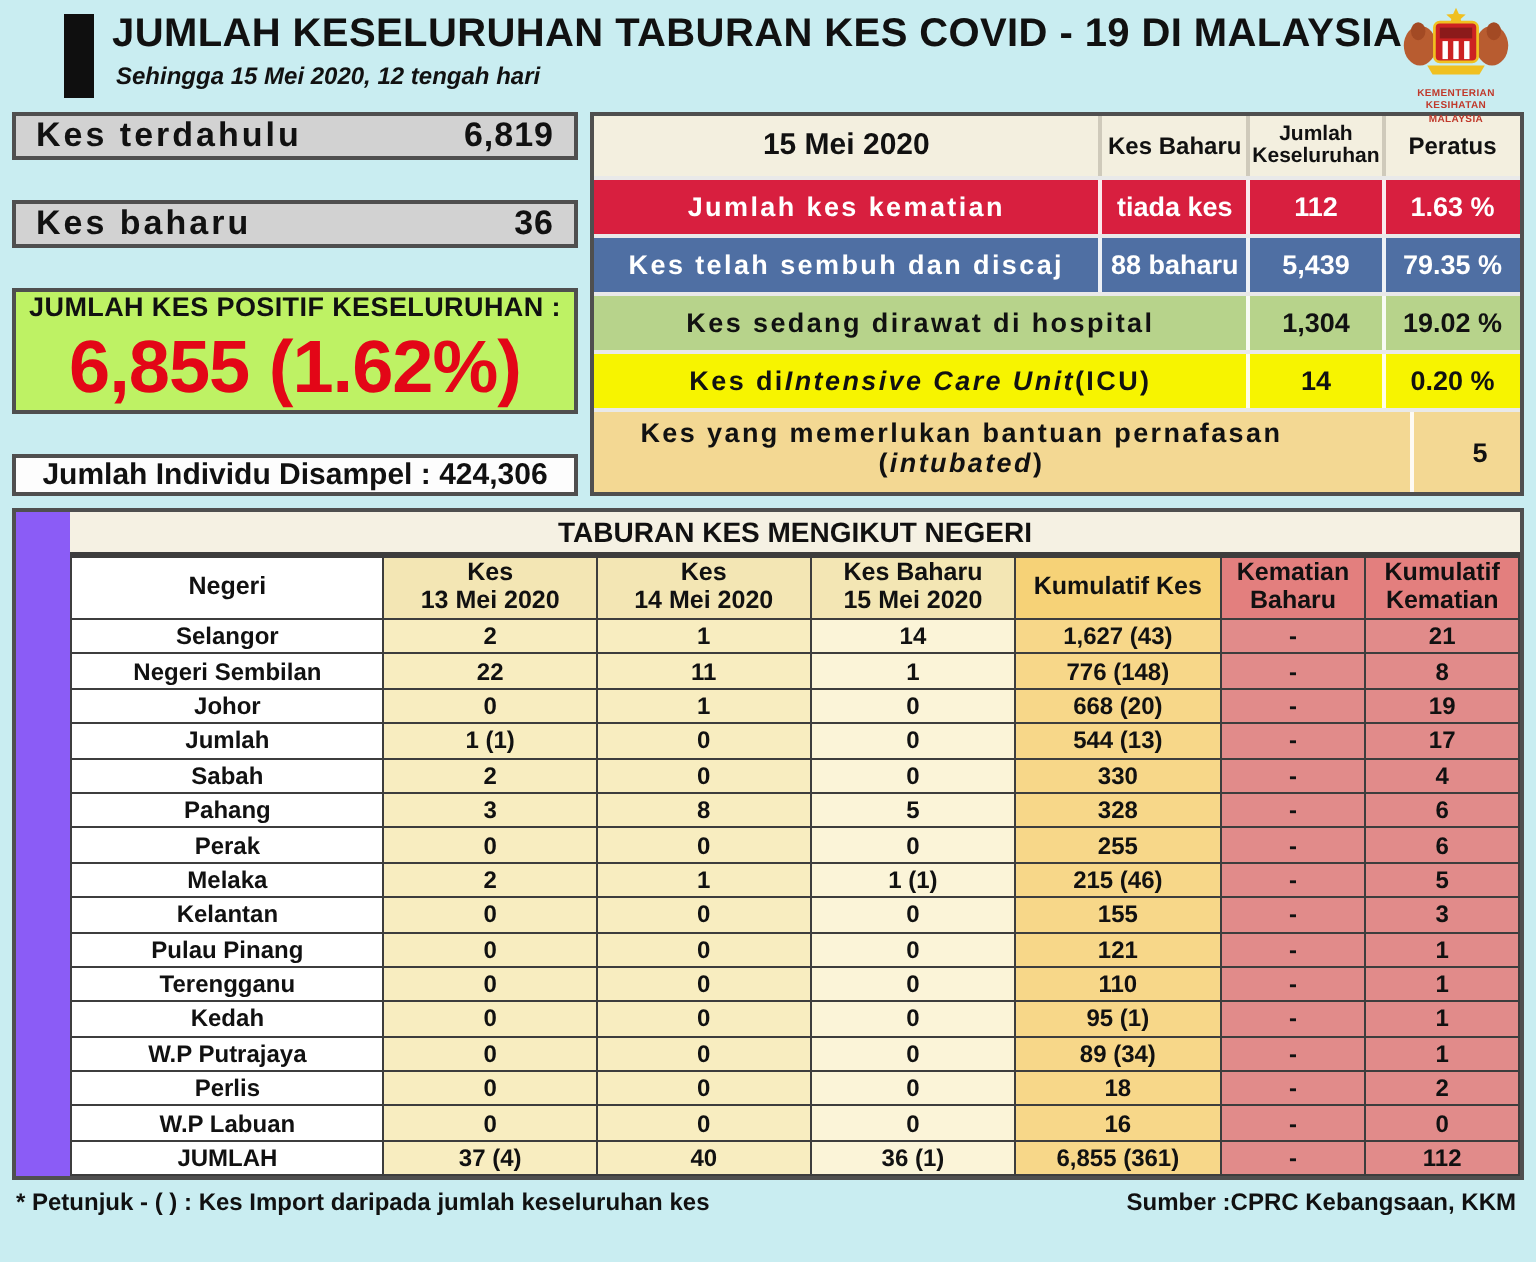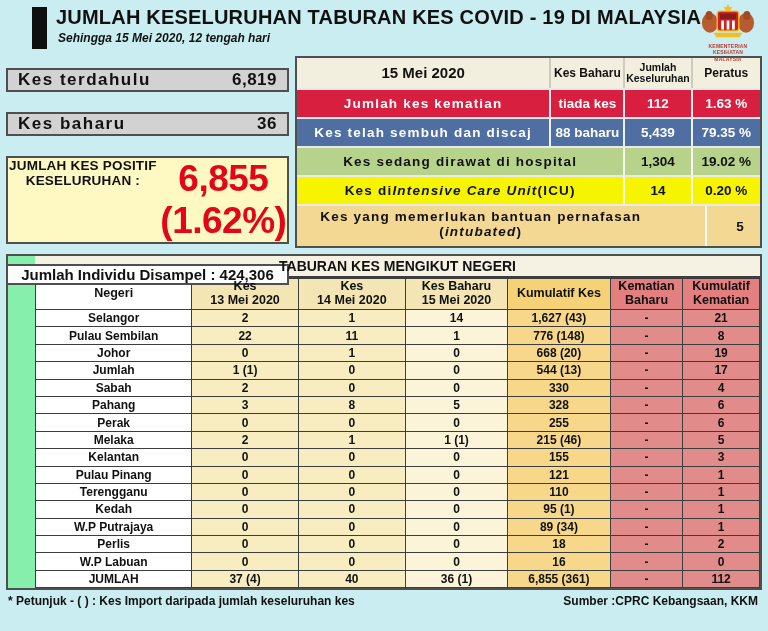--- a/index.html
+++ b/index.html
@@ -12,30 +12,30 @@
   }
   
   .header { position:relative; height:56px; padding-top:6px;margin-left:24px; }
   .header-bar { position:absolute; left:8px; top:7px; width:15px; height:42px; background:#0f0f0f; }
   .title { margin-left:32px; font-size:20px; font-weight:bold; letter-spacing:.2px; white-space:nowrap; }
   .subtitle { margin-left:34px; margin-top:2px; font-size:12px; font-weight:bold; font-style:italic; }
   .logo { position:absolute; right:10px; top:3px; width:60px; text-align:center; }
   .logo-caption { font-size:5px; line-height:1.25; font-weight:bold; color:#c0392b; letter-spacing:.2px; }
   
   .main { display:flex; gap:6px; padding:0 6px; height:192px; }
-  .left-panel { width:283px; display:flex; flex-direction:column; gap:20px;margin-top:12px; }
+  .left-panel { width:283px; display:flex; flex-direction:column; gap:20px; }
   .stat-row {
     background:#d2d2d2; border:2px solid #4f4f4f; height:33px;
     display:flex; justify-content:space-between; align-items:center;
     padding:0 10px; font-weight:bold; font-size:17px; letter-spacing:1.5px;
   }
   .stat-value { letter-spacing:.5px; }
   .total-box {
-    flex:1; background:#fef9c3; border:2px solid #4f4f4f; text-align:center;
-    display:flex; flex-direction:row; justify-content:center; gap:2px;
+    flex:1; background:#bef264; border:2px solid #4f4f4f; text-align:center;
+    display:flex; flex-direction:column; justify-content:center; gap:2px;
   }
   .total-label { font-size:13.5px; font-weight:bold; letter-spacing:.2px; }
   .total-value { font-size:37px; font-weight:bold; color:#e30617; letter-spacing:-.5px; }
   .sampled-box {
     background:#fdfdfd; border:2px solid #4f4f4f; height:33px;
     display:flex; justify-content:center; align-items:center;
     font-weight:bold; font-size:15px;
   }
   
   .status-panel { flex:1; border:2px solid #4f4f4f; background:#fff; display:flex; flex-direction:column; }
@@ -50,21 +50,21 @@
   .sp-body-row .sp-label { letter-spacing:1.2px; }
   .r-death  { background:#d81f3f; color:#fff; }
   .r-recov  { background:#4f6fa3; color:#fff; }
   .r-treat  { background:#b7d38b; color:#111; }
   .r-icu    { background:#f7f400; color:#111; }
   .r-intub  { background:#f3d893; color:#111; flex:1; height:auto;gap:41px; }
   .span2 { grid-column:1 / 3; }
   .sp-label i { font-style:italic; }
   .r-intub .sp-label { line-height:1.1; display:block; padding-top:4px; }
   
-  .table-wrap { margin:6px 6px 0 6px; border:2px solid #4f4f4f; background:#86efac;padding-left:27px; }
+  .table-wrap { margin:6px 6px 0 6px; border:2px solid #4f4f4f; background:#8b5cf6;padding-left:27px; }
   .table-title {
     background:#f5f1e3; border-bottom:2px solid #3d3d3d; text-align:center;
     font-weight:bold; font-size:14px; padding:2px 0;
   }
   table { width:100%; border-collapse:collapse; font-weight:bold; font-size:12px; table-layout:fixed; }
   th, td { border:1px solid #3d3d3d; text-align:center; padding:0 2px; }
   thead th { height:31px; line-height:1.1; font-size:12.5px; }
   tbody td { height:17.4px; }
   th span { display:block; }
   .hc0 { background:#ffffff; } .hc1,.hc2,.hc3 { background:#f3e6b4; }
@@ -234,21 +234,21 @@
         <tr>
           <td class="c0">Selangor</td>
           <td class="c1">2</td>
           <td class="c2">1</td>
           <td class="c3">14</td>
           <td class="c4">1,627 (43)</td>
           <td class="c5">-</td>
           <td class="c6">21</td>
         </tr>
         <tr>
-          <td class="c0">Pulau Sembilan</td>
+          <td class="c0">Negeri Sembilan</td>
           <td class="c1">22</td>
           <td class="c2">11</td>
           <td class="c3">1</td>
           <td class="c4">776 (148)</td>
           <td class="c5">-</td>
           <td class="c6">8</td>
         </tr>
         <tr>
           <td class="c0">Johor</td>
           <td class="c1">0</td>

